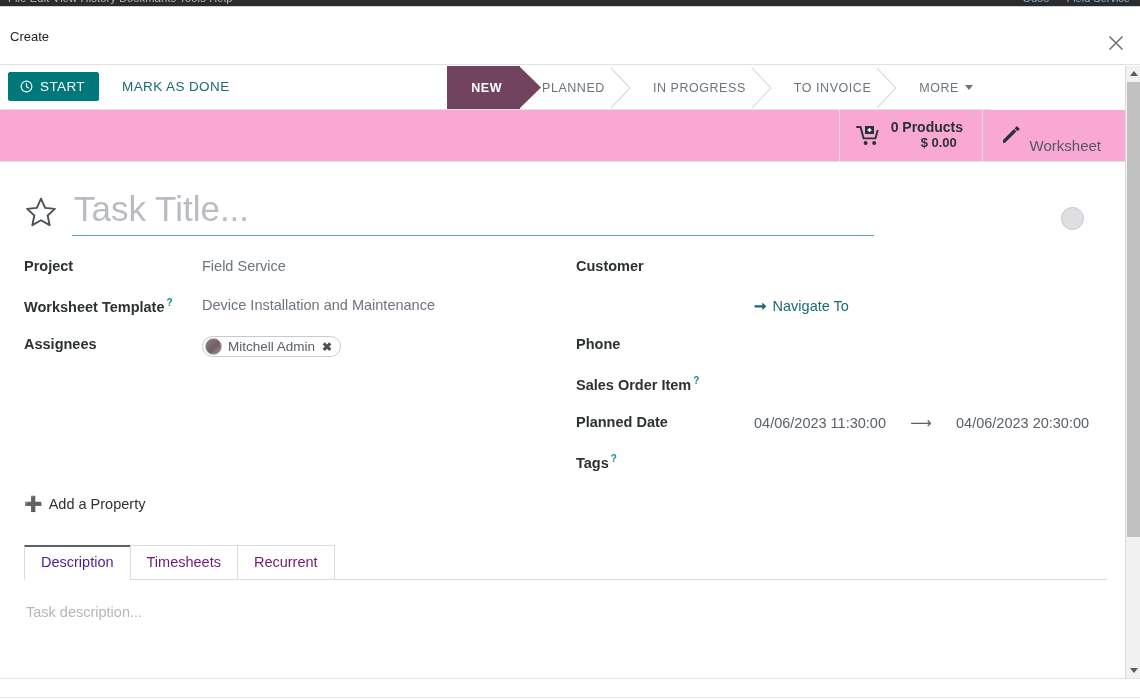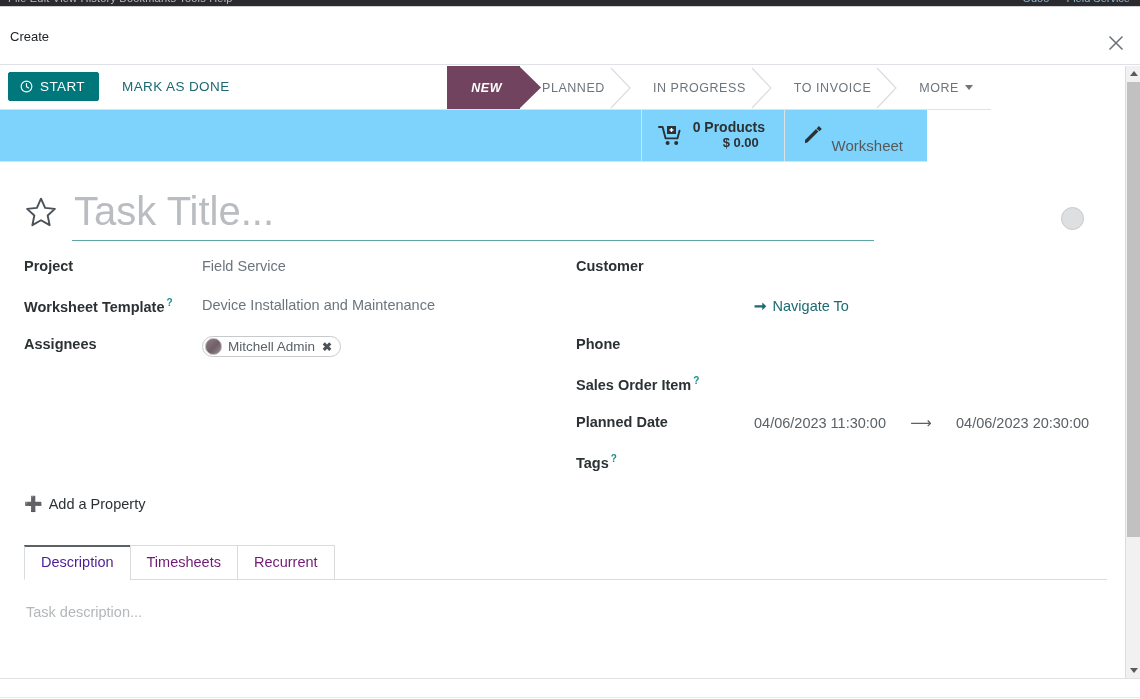--- a/index.html
+++ b/index.html
@@ -80,37 +80,37 @@
     font-size: 12.5px; letter-spacing: .55px; font-weight: 400;
     color: #6c757d; cursor: pointer; white-space: nowrap;
   }
   .sb-item .chev {
     position: absolute; right: -1px; top: 50%; margin-top: -21px;
     width: 22px; height: 42px;
   }
   .sb-item .chev path { fill: none; stroke: #dcdcdc; stroke-width: 1.2; }
   .sb-item.active {
     background: #71435f; color: #fff; font-weight: 700;
-    padding-left: 24px; padding-right: 18px; font-style: italic;
+    padding-left: 24px; padding-right: 18px;
   }
   .sb-item.active .arrowhead {
     position: absolute; right: -21px; top: 0; width: 22px; height: 43px;
   }
   .sb-item.active .arrowhead path { fill: #71435f; stroke: none; }
   .sb-item.more { padding-right: 10px; }
   .sb-item.more .caret {
     display: inline-block; margin-left: 6px;
     border-left: 4px solid transparent; border-right: 4px solid transparent;
     border-top: 5px solid #6c757d;
   }
 
   
   .smart-row {
-    position: absolute; top: 110px; left: 0; width: 927px; height: 52px;
-    background: #7dd3fc; border-bottom: 1px solid #e0e3e6;
+    position: absolute; top: 110px; left: 0; width: 1125px; height: 52px;
+    background: #f9a8d4; border-bottom: 1px solid #e0e3e6;
   }
   .smart-btn {
     position: absolute; top: 0; height: 51px;
     display: flex; align-items: center; gap: 9px;
     padding: 0 16px; cursor: pointer; color: #4b5257;
     border-left: 1px solid #dde1e4;
   }
   .smart-btn.products { right: 146px; }
   .smart-btn.worksheet { right: 8px; }
   .sb-lines { display: flex; flex-direction: column; line-height: 1.12; }
@@ -124,21 +124,21 @@
     position: absolute; top: 163px; left: 0; width: 1125px; height: 515px;
     background: #fff; overflow: hidden;
   }
 
   .title-row { position: absolute; left: 24px; top: 26px; }
   .star-icon { position: absolute; left: 0; top: 6px; width: 34px; height: 34px; cursor: pointer; }
   .title-input {
     position: absolute; left: 48px; top: 0; width: 802px;
     border: none; outline: none; border-bottom: 1px solid #5fa6a8;
     font-family: "Liberation Sans", sans-serif;
-    font-size: 40px; color: #212529; background: transparent;
+    font-size: 35px; color: #212529; background: transparent;
     padding: 0 2px 6px 2px;
   }
   .title-input::placeholder { color: #b9bcc0; }
 
   .kanban-dot {
     position: absolute; right: 41px; top: 44px;
     width: 23px; height: 23px; border-radius: 50%;
     background: #dddfe1; border: 1px solid #c6c9cc; cursor: pointer;
   }
 

